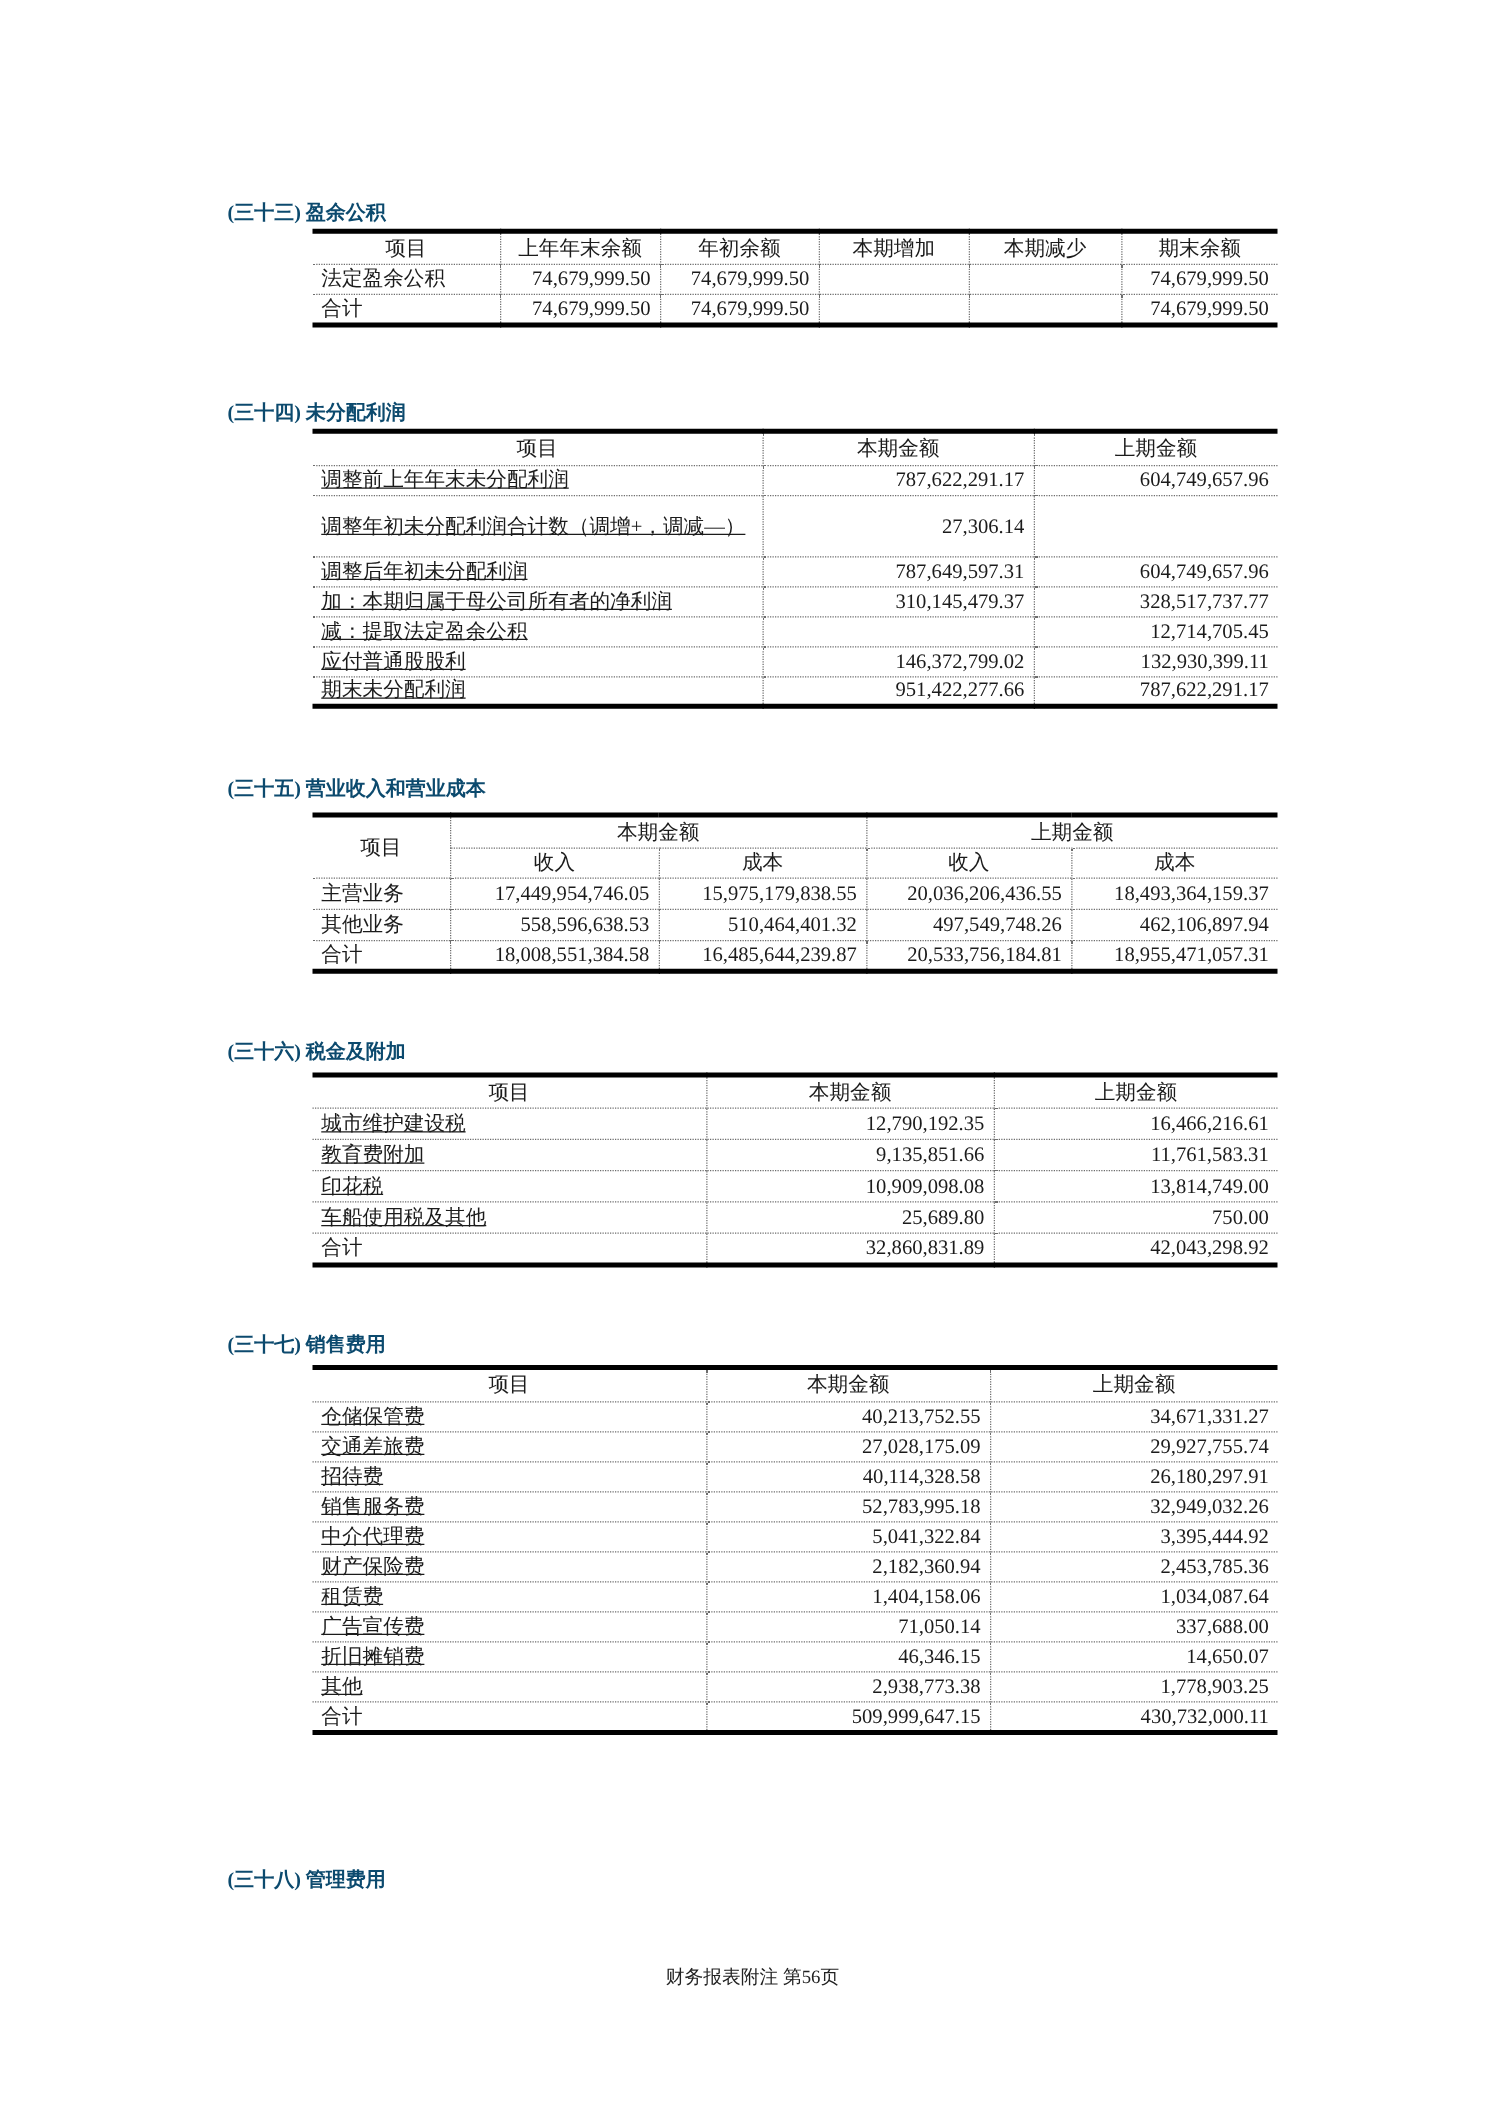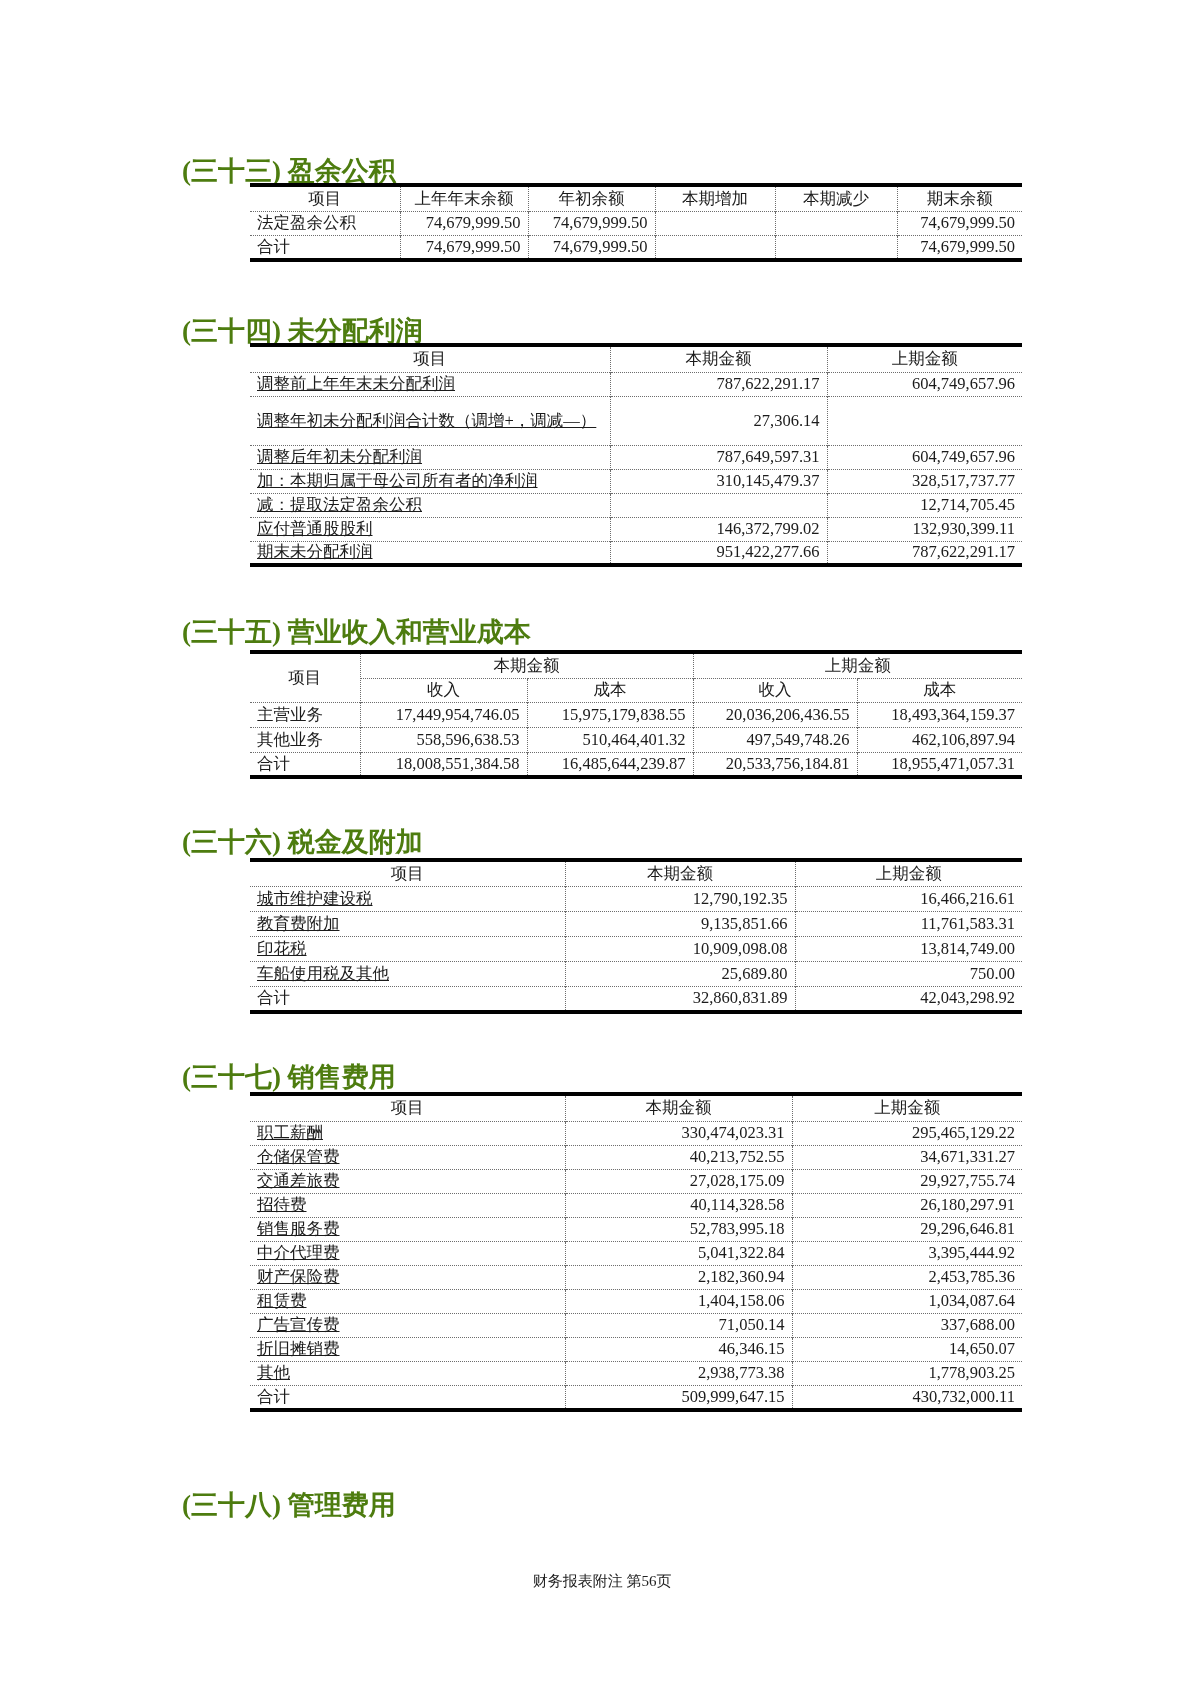--- a/index.html
+++ b/index.html
@@ -7,22 +7,22 @@
     position:relative;
     width:1200px;height:1697px;
     margin:0 auto;
     background:#ffffff;
     font-family:"Liberation Serif","DejaVu Serif",serif;
     color:#1b1b1b;
     overflow:hidden;
   }
   .heading{
     position:absolute;left:182px;
-    font-size:27px;line-height:22px;font-weight:bold;
-    white-space:nowrap;color:#4d7c0f;
+    font-size:16px;line-height:22px;font-weight:bold;
+    white-space:nowrap;color:#0c4a6e;
   }
   table.tbl{
     position:absolute;left:250px;width:772px;
     border-collapse:collapse;table-layout:fixed;
     border-top:4px solid #000;border-bottom:4px solid #000;
     font-size:16.5px;color:#1b1b1b;
   }
   .tbl th,.tbl td{
     padding:0 7px;font-weight:normal;overflow:hidden;
     vertical-align:middle;line-height:20px;
@@ -237,43 +237,38 @@
         <col style="width:227px">
         <col style="width:230px">
       </colgroup>
     <tbody>
         <tr class="rh27">
       <th class="ctr">项目</th>
       <th class="ctr">本期金额</th>
       <th class="ctr">上期金额</th>
     </tr>
     <tr class="rh24">
-      <td class="lbl">职工薪酬</td>
-      <td class="num">330,474,023.31</td>
-      <td class="num">295,465,129.22</td>
-    </tr>
-    <tr class="rh24">
       <td class="lbl">仓储保管费</td>
       <td class="num">40,213,752.55</td>
       <td class="num">34,671,331.27</td>
     </tr>
     <tr class="rh24">
       <td class="lbl">交通差旅费</td>
       <td class="num">27,028,175.09</td>
       <td class="num">29,927,755.74</td>
     </tr>
     <tr class="rh24">
       <td class="lbl">招待费</td>
       <td class="num">40,114,328.58</td>
       <td class="num">26,180,297.91</td>
     </tr>
     <tr class="rh24">
       <td class="lbl">销售服务费</td>
       <td class="num">52,783,995.18</td>
-      <td class="num">29,296,646.81</td>
+      <td class="num">32,949,032.26</td>
     </tr>
     <tr class="rh24">
       <td class="lbl">中介代理费</td>
       <td class="num">5,041,322.84</td>
       <td class="num">3,395,444.92</td>
     </tr>
     <tr class="rh24">
       <td class="lbl">财产保险费</td>
       <td class="num">2,182,360.94</td>
       <td class="num">2,453,785.36</td>

